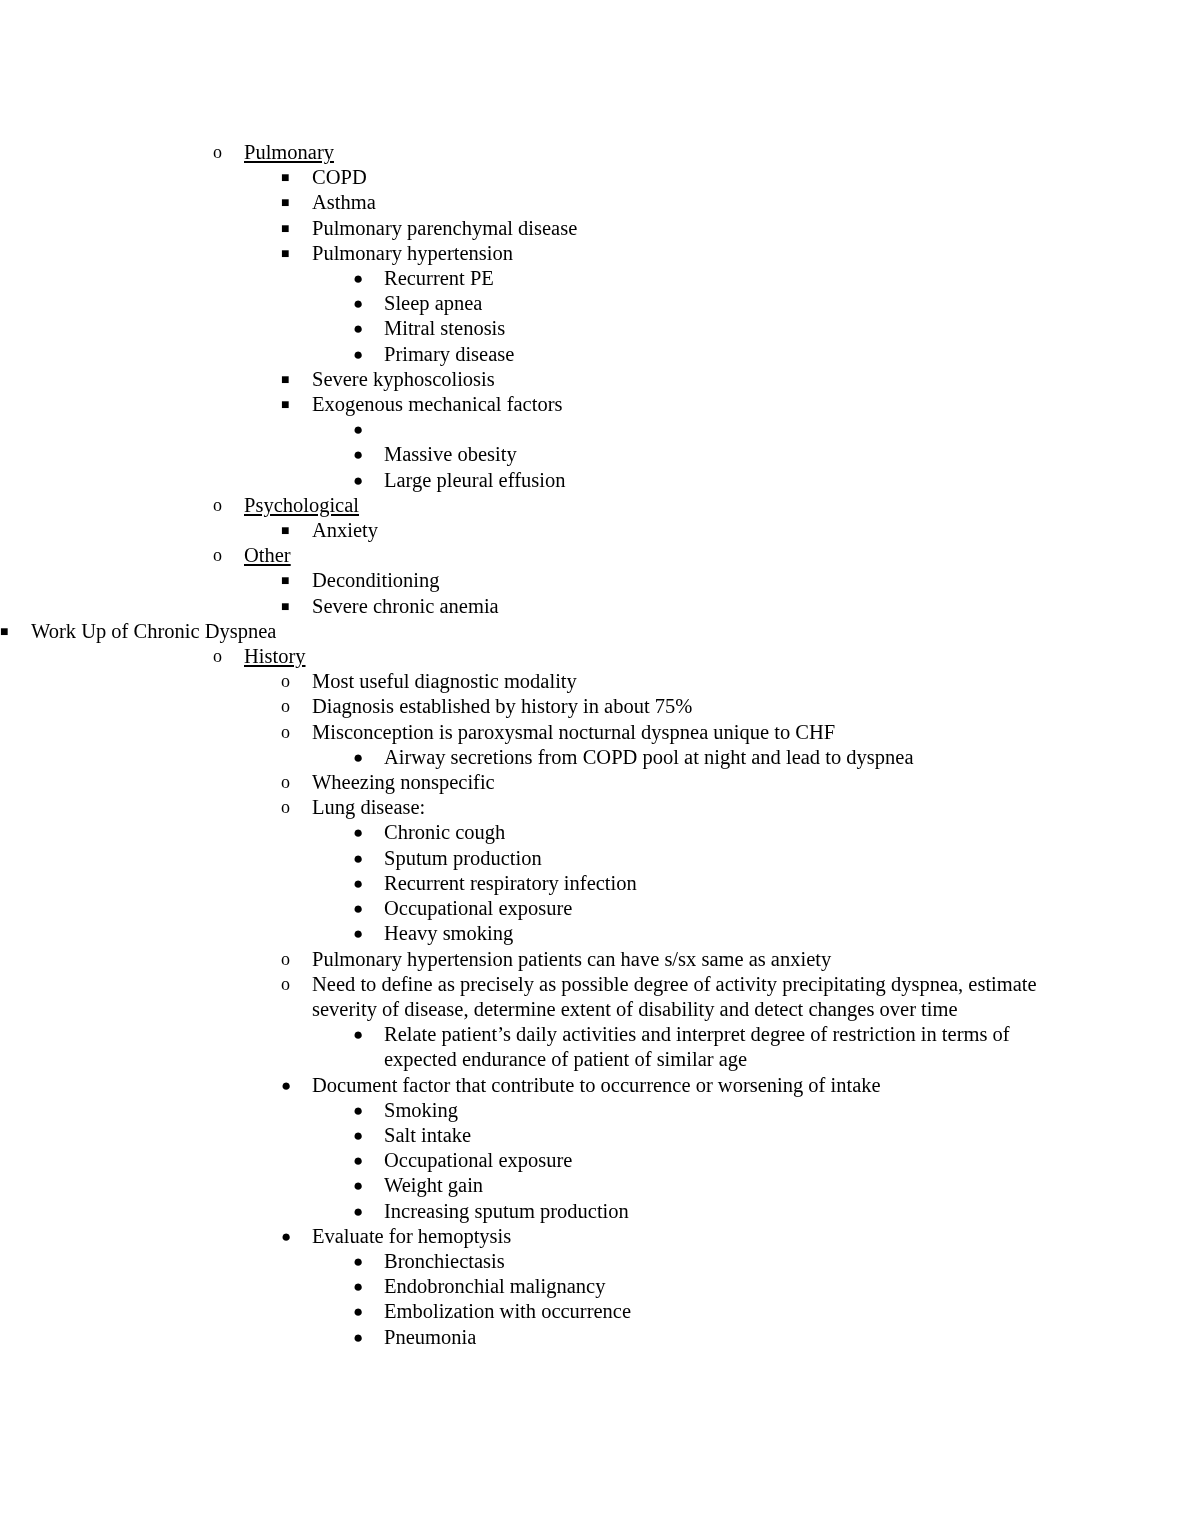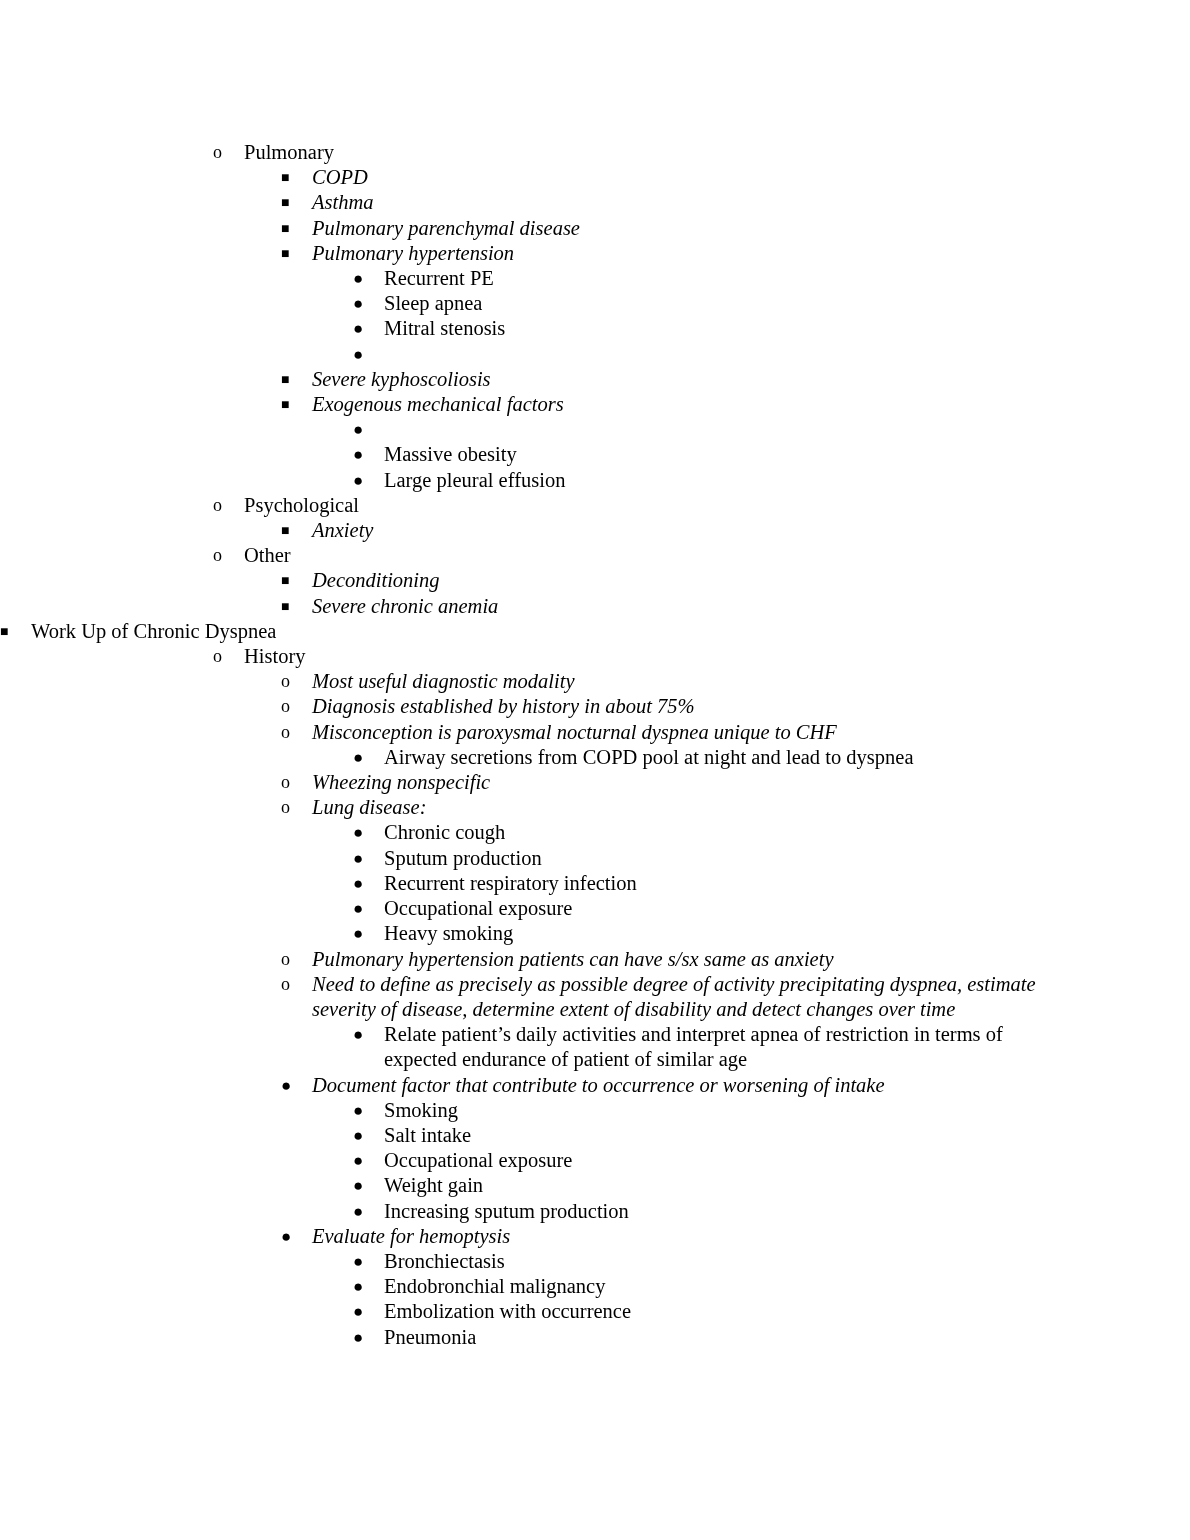--- a/index.html
+++ b/index.html
@@ -50,22 +50,22 @@
   }
   .txt {
     flex: 1 1 auto;
     white-space: pre-wrap;
   }
   
   .lvl1 { padding-left: 213px; }
   .lvl2 { padding-left: 281px; }
   .lvl3 { padding-left: 353px; }
 
-  .lvl1 .txt { max-width: 800px; }
-  .lvl2 .txt { max-width: 732px; font-style: italic; }
+  .lvl1 .txt { max-width: 800px; text-decoration: underline; }
+  .lvl2 .txt { max-width: 732px; }
   .lvl3 .txt { max-width: 660px; }
 </style>
 </head>
 <body>
 
 <div class="page">
   <div class="outline" id="outline-root">
       <div class="row lvl1">
         <span class="bullet hollow">o</span>
         <span class="txt">Pulmonary</span>
@@ -93,20 +93,21 @@
       <div class="row lvl3">
         <span class="bullet dot">●</span>
         <span class="txt">Sleep apnea</span>
       </div>
       <div class="row lvl3">
         <span class="bullet dot">●</span>
         <span class="txt">Mitral stenosis</span>
       </div>
       <div class="row lvl3">
         <span class="bullet dot">●</span>
+        <span class="txt">Primary disease</span>
       </div>
       <div class="row lvl2">
         <span class="bullet sq">■</span>
         <span class="txt">Severe kyphoscoliosis</span>
       </div>
       <div class="row lvl2">
         <span class="bullet sq">■</span>
         <span class="txt">Exogenous mechanical factors</span>
       </div>
       <div class="row lvl3">
@@ -195,21 +196,21 @@
       <div class="row lvl2">
         <span class="bullet hollow">o</span>
         <span class="txt">Pulmonary hypertension patients can have s/sx same as anxiety</span>
       </div>
       <div class="row lvl2">
         <span class="bullet hollow">o</span>
         <span class="txt">Need to define as precisely as possible degree of activity precipitating dyspnea, estimate severity of disease, determine extent of disability and detect changes over time</span>
       </div>
       <div class="row lvl3">
         <span class="bullet dot">●</span>
-        <span class="txt">Relate patient’s daily activities and interpret apnea of restriction in terms of expected endurance of patient of similar age</span>
+        <span class="txt">Relate patient’s daily activities and interpret degree of restriction in terms of expected endurance of patient of similar age</span>
       </div>
       <div class="row lvl2">
         <span class="bullet dot">●</span>
         <span class="txt">Document factor that contribute to occurrence or worsening of intake</span>
       </div>
       <div class="row lvl3">
         <span class="bullet dot">●</span>
         <span class="txt">Smoking</span>
       </div>
       <div class="row lvl3">

